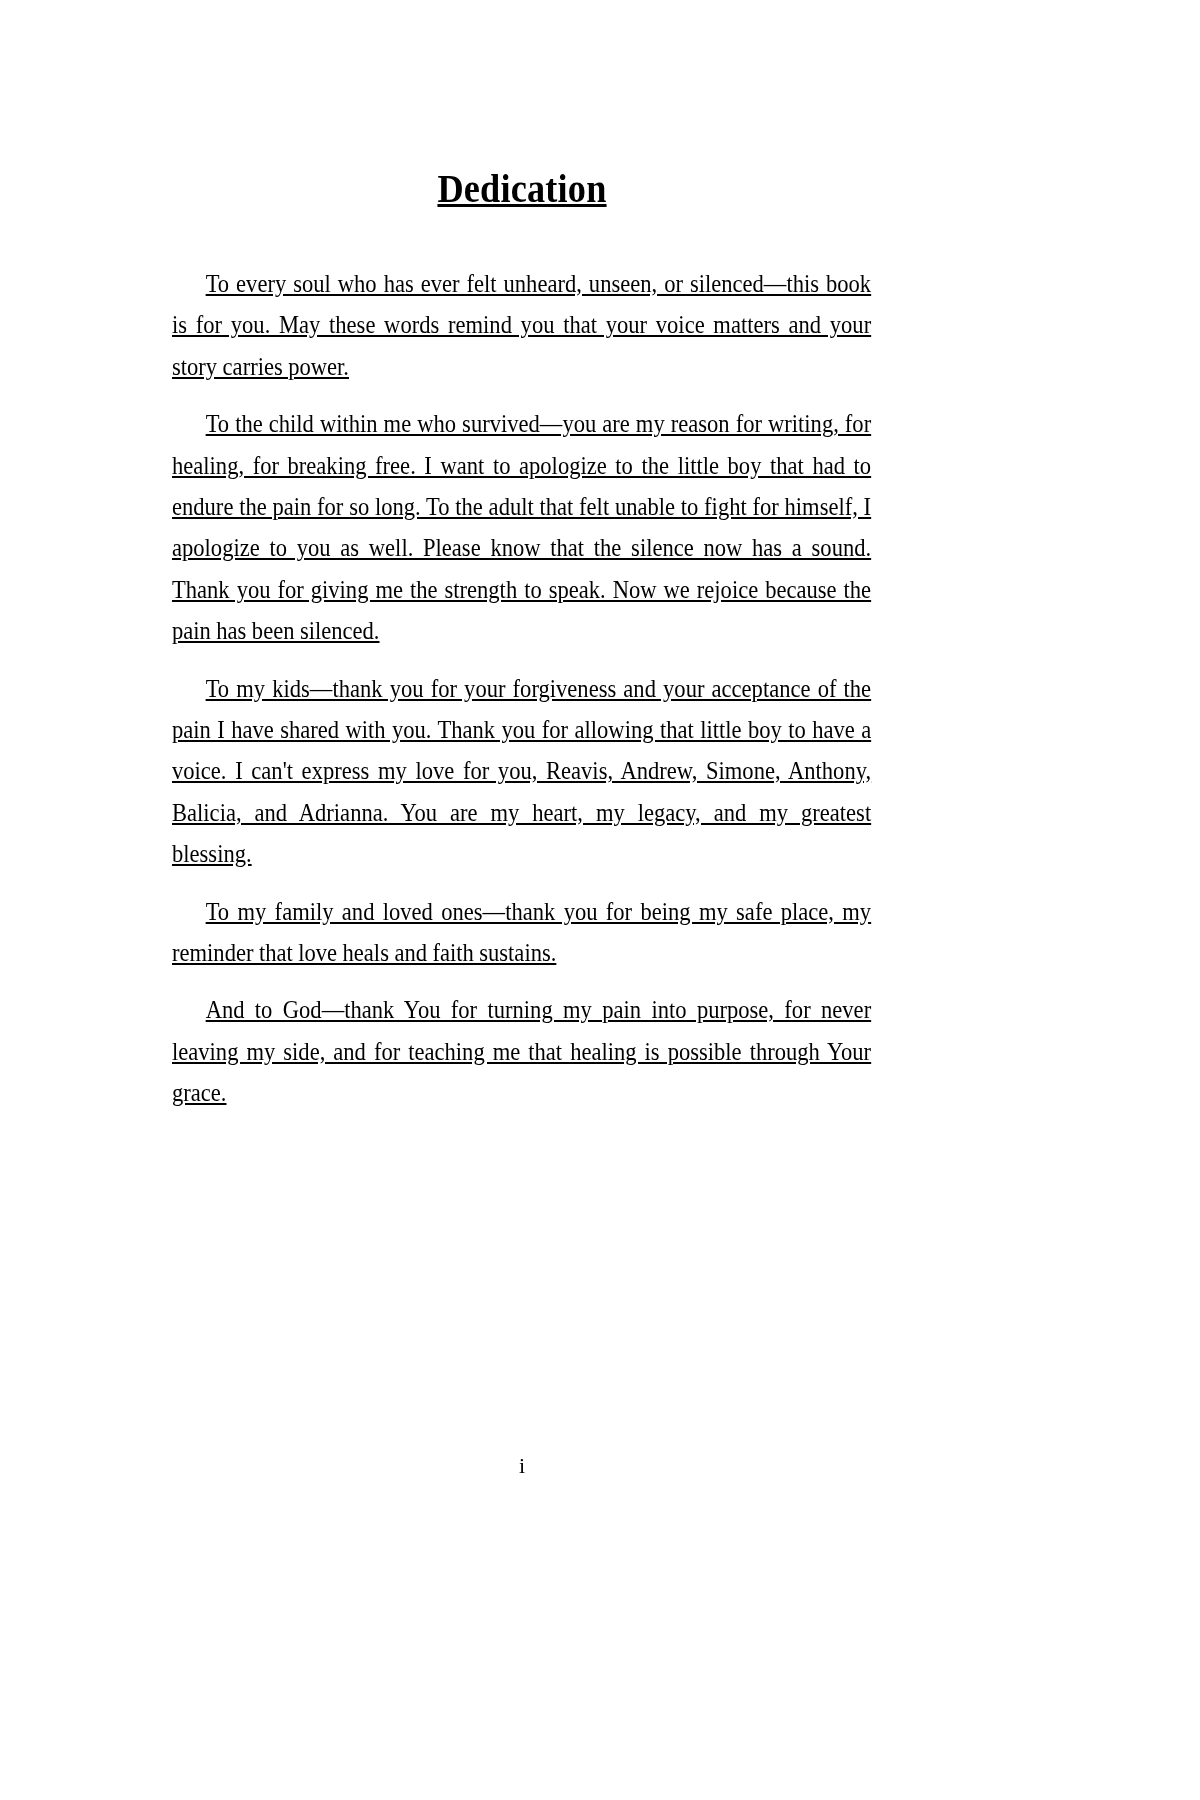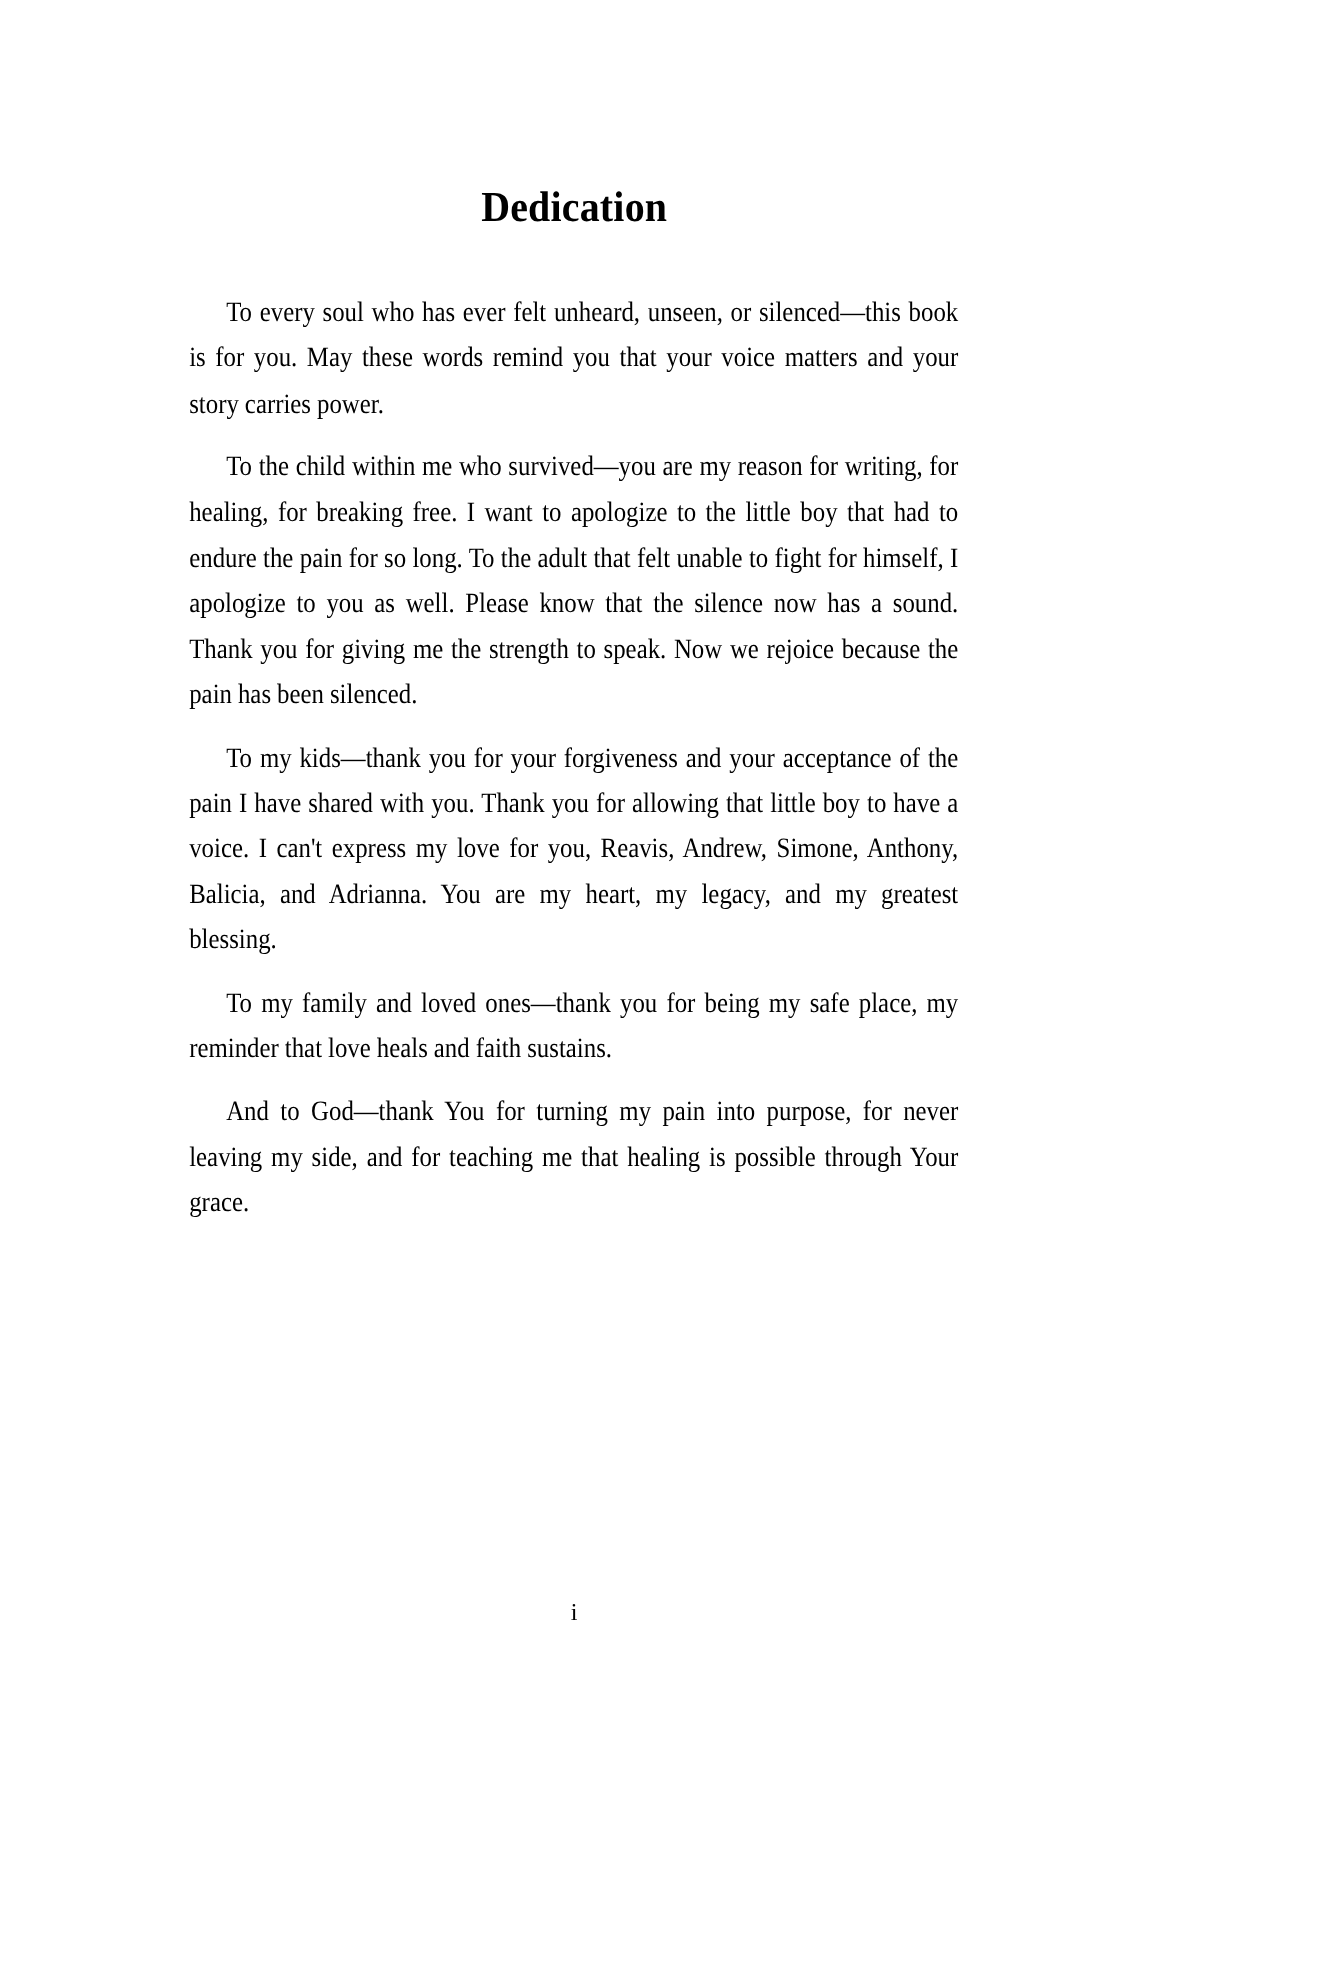--- a/index.html
+++ b/index.html
@@ -24,20 +24,21 @@
     width: 1200px;
     height: 1800px;
     background: #ffffff;
   }
 
   .content {
     position: absolute;
     left: 172px;
     top: 168px;
     width: 700px;
+    text-decoration: underline;
   }
 
   .page-title {
     font-size: 39px;
     font-weight: bold;
     text-align: center;
     line-height: 1.1;
     margin: 0 0 52px 0;
     letter-spacing: 0.2px;
     transform: scaleX(0.93);

